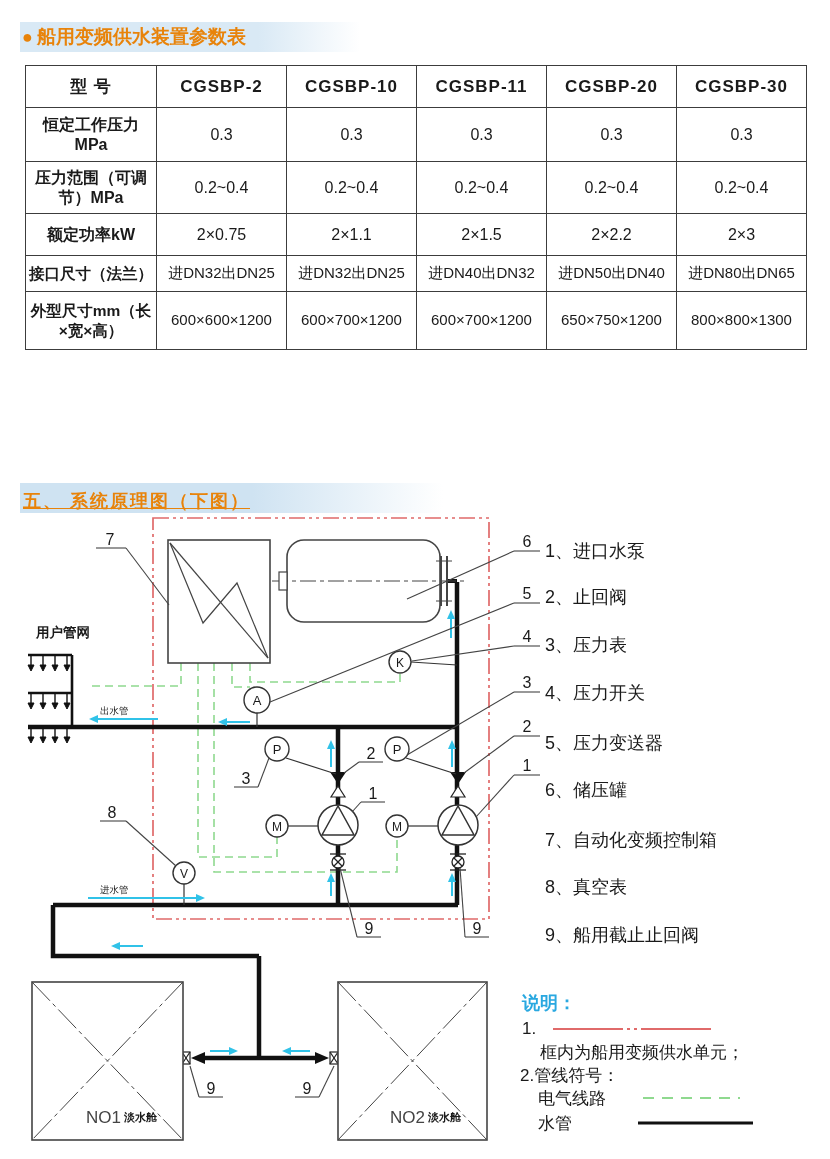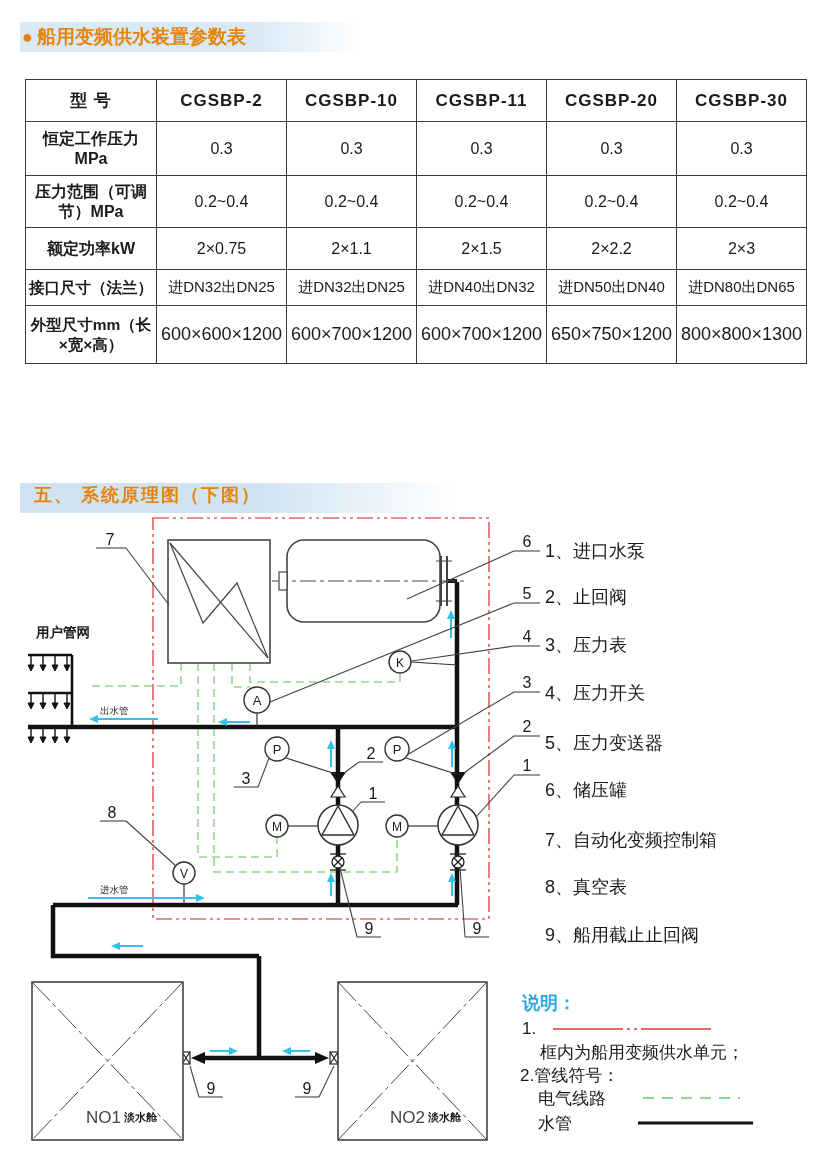--- a/index.html
+++ b/index.html
@@ -5,30 +5,30 @@
   html,body{margin:0;padding:0;background:#ffffff;}
   .page{position:relative;width:830px;height:1159px;background:#ffffff;overflow:hidden;
         font-family:"Liberation Sans","DejaVu Sans",sans-serif;color:#1a1a1a;}
   
   .title-bar{position:absolute;left:20px;top:22px;width:340px;height:30px;
       background:linear-gradient(to right,#d9e9f5 70%,rgba(217,233,245,0));
       display:flex;align-items:center;font-size:19px;font-weight:bold;color:#e8830a;}
   .title-bar .bullet{color:#e8830a;font-size:18px;margin:0 4px 0 2px;}
   .section-bar{position:absolute;left:20px;top:483px;width:420px;height:30px;
       background:linear-gradient(to right,#cfe3f2 55%,rgba(207,227,242,0));
-      display:flex;align-items:flex-start;font-size:18px;font-weight:bold;color:#e8830a;
-      letter-spacing:2px;padding-left:14px;}
+      display:flex;align-items:flex-end;font-size:18px;font-weight:bold;color:#e8830a;
+      letter-spacing:2px;padding-left:3px;text-decoration:underline;}
   
-  table.spec{position:absolute;left:25px;top:79px;border-collapse:collapse;table-layout:fixed;}
+  table.spec{position:absolute;left:25px;top:65px;border-collapse:collapse;table-layout:fixed;}
   table.spec th,table.spec td{border:1.6px solid #3c3c3c;text-align:center;vertical-align:middle;
       font-size:16px;padding:1px 2px;line-height:1.25;}
   table.spec thead th{font-size:17px;font-weight:bold;letter-spacing:1px;}
   table.spec td.lbl{font-weight:bold;}
   tr.r-power td, tr.r-flange td{font-size:15px;}
-  tr.r-dims td{font-size:18px;}
+  tr.r-dims td{font-size:15px;}
   tr.r-flange td.lbl,tr.r-dims td.lbl{font-size:15.5px;}
   
   .diagram{position:absolute;left:0;top:515px;width:830px;height:644px;}
   svg text{font-family:"Liberation Sans","DejaVu Sans",sans-serif;fill:#1a1a1a;}
   .legend-t{font-size:18px;}
   .co{font-size:16px;}
   .note-h{font-size:18px;font-weight:bold;fill:#29a8e0;}
   .note-t{font-size:17px;}
   .tiny{font-size:9.5px;}
   .gl{font-size:12px;}

